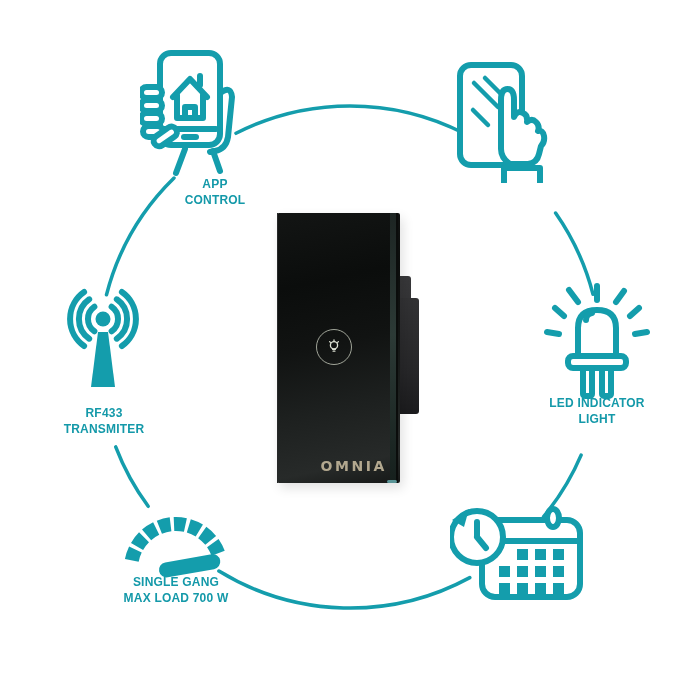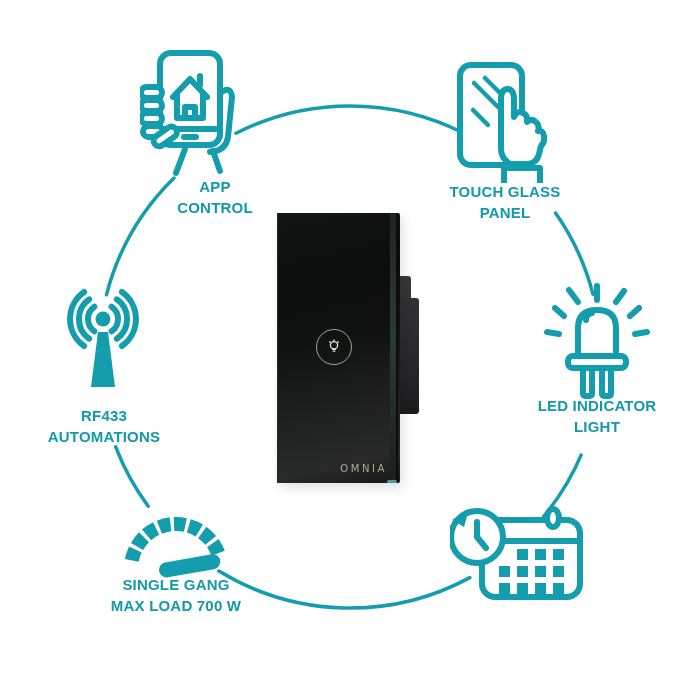--- a/index.html
+++ b/index.html
@@ -9,21 +9,21 @@
   }
   svg{display:block;}
   .arcs{position:absolute;left:0;top:0;}
   .arcs path{stroke:#149dac;stroke-width:3.5;fill:none;stroke-linecap:round;}
   .icon{position:absolute;}
   .icon .st{stroke:#149dac;stroke-width:6;fill:none;stroke-linecap:round;stroke-linejoin:round;}
   .icon .stw{stroke:#149dac;stroke-width:6;fill:#ffffff;stroke-linecap:round;stroke-linejoin:round;}
   .icon .thin{stroke:#149dac;stroke-width:4.5;fill:none;stroke-linecap:round;}
   .icon .fill{fill:#149dac;stroke:none;}
   .label{
-    position:absolute;color:#1499a9;font-weight:bold;font-size:15px;line-height:21px;
+    position:absolute;color:#1499a9;font-weight:bold;font-size:12px;line-height:16px;
     text-align:center;letter-spacing:.2px;white-space:pre-line;
   }
   
   .bracket-upper{
     position:absolute;left:398px;top:276px;width:13px;height:138px;
     background:linear-gradient(180deg,#38383a,#2c2c2e 60%,#202022);
     border-radius:0 3px 0 0;
   }
   .bracket-lower{
     position:absolute;left:398px;top:298px;width:21px;height:116px;
@@ -43,21 +43,21 @@
   .switch-edge-left{position:absolute;left:0;top:0;bottom:0;width:1px;background:#262828;}
   .corner-glint{position:absolute;right:3px;bottom:0px;width:10px;height:3px;background:#7fd4d8;opacity:.65;border-radius:2px;}
   .touch-ring{
     position:absolute;left:39px;top:116px;width:34px;height:34px;border-radius:50%;
     border:1.5px solid rgba(195,200,185,.8);
     display:flex;align-items:center;justify-content:center;
   }
   .touch-ring svg path, .touch-ring svg circle{stroke:#dde1d4;fill:none;stroke-width:1.3;stroke-linecap:round;}
   .brand{
     position:absolute;right:13px;bottom:9px;color:#b3a88f;
-    font-size:10px;font-weight:normal;letter-spacing:2.6px;
+    font-size:14px;font-weight:bold;letter-spacing:2.6px;
     font-family:"DejaVu Sans",sans-serif;
   }
 </style>
 </head>
 <body>
 
 <div class="canvas">
 
   <svg class="arcs" width="700" height="700" viewBox="0 0 700 700">
     <path d="M236 133.3 A251 251 0 0 1 464 133.3"></path>
@@ -89,35 +89,33 @@
 CONTROL</div>
 
   <svg class="icon" style="left:448px;top:55px" width="105" height="128" viewBox="0 0 105 128">
     <rect class="stw" x="12" y="10" width="62" height="100" rx="11"></rect>
     <line class="thin" x1="26" y1="28" x2="50" y2="52"></line>
     <line class="thin" x1="37" y1="23" x2="57" y2="43"></line>
     <line class="thin" x1="25" y1="55" x2="40" y2="70"></line>
     <path class="stw" d="M53 78 L53 45 Q53 34 59.5 34 Q66 34 66 45 L66 62 Q69 55 75 58 Q80 60 79 67 Q84 63 88 67 Q92 71 90 76 Q95 75 96 81 Q97 87 93 91 L91 99 Q89 108 80 109 L62 109 Q53 103 53 94 Z"></path>
     <path class="st" d="M56 127 V113 H92 V127"></path>
   </svg>
-  <div class="label" style="left:420px;top:181px;width:170px">TOUCH GLASS
-PANEL</div>
 
   <svg class="icon" style="left:56px;top:286px" width="95" height="115" viewBox="0 0 95 115">
     <circle class="fill" cx="47" cy="33" r="7.5"></circle>
     <polygon class="fill" points="42,46 52,46 59,101 35,101"></polygon>
     <path class="st" d="M38.4 20.7 A15 15 0 0 0 38.4 45.3"></path>
     <path class="st" d="M33.2 13.3 A24 24 0 0 0 33.2 52.7"></path>
     <path class="st" d="M28.1 6 A33 33 0 0 0 28.1 60"></path>
     <path class="st" d="M55.6 20.7 A15 15 0 0 1 55.6 45.3"></path>
     <path class="st" d="M60.8 13.3 A24 24 0 0 1 60.8 52.7"></path>
     <path class="st" d="M65.9 6 A33 33 0 0 1 65.9 60"></path>
   </svg>
   <div class="label" style="left:24px;top:405px;width:160px">RF433
-AUTOMATIONS</div>
+TRANSMITER</div>
 
   <svg class="icon" style="left:538px;top:282px" width="118" height="120" viewBox="0 0 118 120">
     <line class="st" x1="59" y1="18" x2="59" y2="4" stroke-width="5"></line>
     <line class="st" x1="40" y1="20" x2="31" y2="8" stroke-width="5"></line>
     <line class="st" x1="78" y1="20" x2="86" y2="9" stroke-width="5"></line>
     <line class="st" x1="92" y1="34" x2="101" y2="26" stroke-width="5"></line>
     <line class="st" x1="97" y1="52" x2="109" y2="50" stroke-width="5"></line>
     <line class="st" x1="26" y1="34" x2="17" y2="26" stroke-width="5"></line>
     <line class="st" x1="21" y1="52" x2="9" y2="50" stroke-width="5"></line>
     <path class="stw" d="M40 74 V46 Q40 28 59 28 Q78 28 78 46 V74" stroke-width="5.5"></path>

